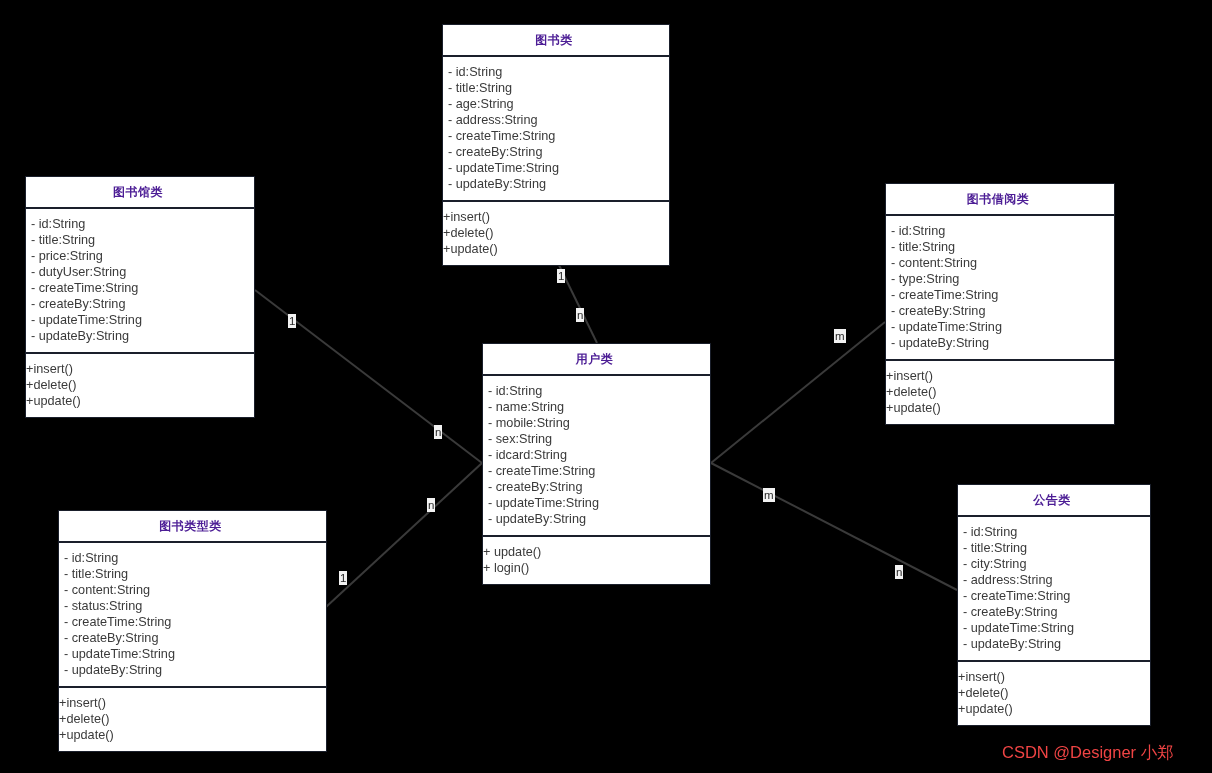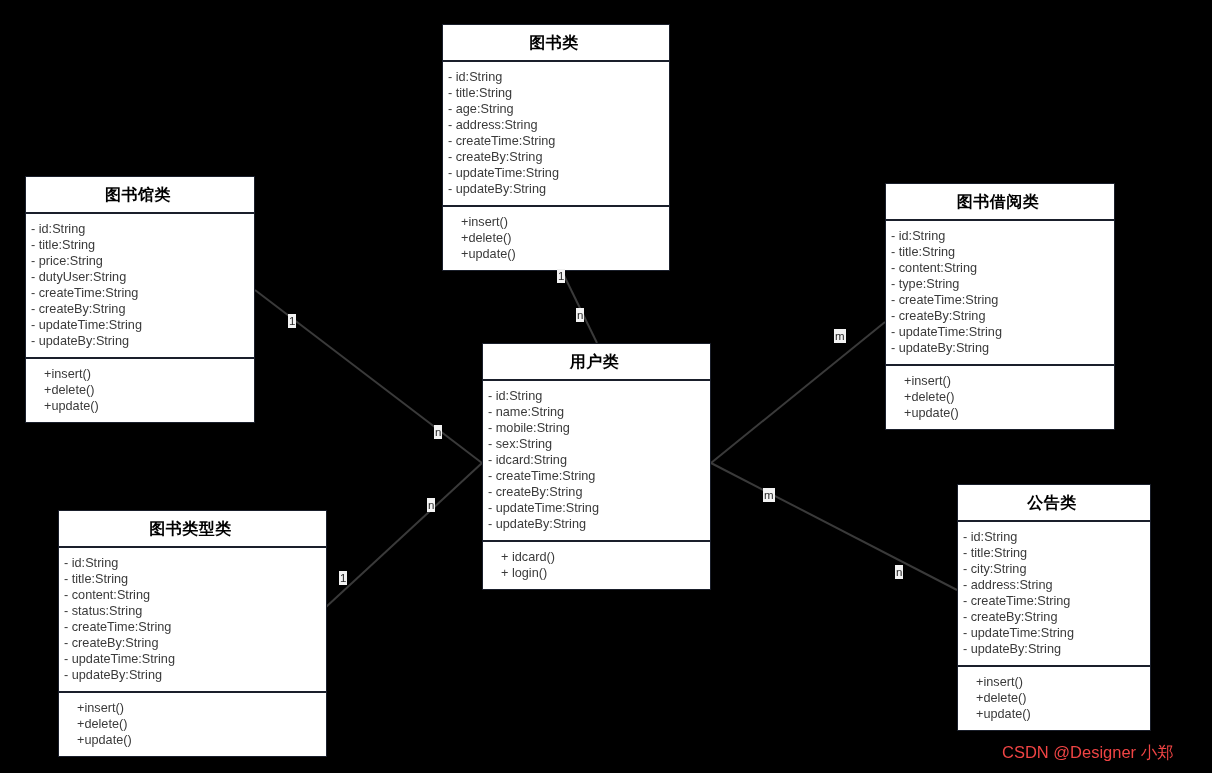--- a/index.html
+++ b/index.html
@@ -25,34 +25,34 @@
   }
   .uml-class {
     position: absolute;
     background: #ffffff;
     border: 1px solid #1a1f2b;
     box-sizing: border-box;
     z-index: 5;
   }
   .class-title {
     text-align: center;
-    color: #000000;
-    font-size: 16px;
+    color: #4c1d95;
+    font-size: 12px;
     font-weight: 700;
     padding: 8px 8px 8px 4px;
     border-bottom: 2px solid #1a1f2b;
     line-height: 1.2;
     letter-spacing: 0.5px;
   }
   .attr-section {
     padding: 7px 10px 8px 5px;
     border-bottom: 2px solid #1a1f2b;
   }
   .method-section {
-    padding: 7px 10px 8px 18px;
+    padding: 7px 10px 8px 0;
   }
   .member-line {
     font-size: 12.7px;
     color: #3a3a3a;
     line-height: 16px;
     white-space: nowrap;
   }
   .mult-label {
     position: absolute;
     background: #f2f2f2;
@@ -146,21 +146,21 @@
           <div class="member-line">- name:String</div>
           <div class="member-line">- mobile:String</div>
           <div class="member-line">- sex:String</div>
           <div class="member-line">- idcard:String</div>
           <div class="member-line">- createTime:String</div>
           <div class="member-line">- createBy:String</div>
           <div class="member-line">- updateTime:String</div>
           <div class="member-line">- updateBy:String</div>
         </div>
         <div class="method-section">
-          <div class="member-line">+ idcard()</div>
+          <div class="member-line">+ update()</div>
           <div class="member-line">+ login()</div>
         </div>
       </div>
       <div class="uml-class" style="left: 58px; top: 510px; width: 269px;">
         <div class="class-title">图书类型类</div>
         <div class="attr-section">
           <div class="member-line">- id:String</div>
           <div class="member-line">- title:String</div>
           <div class="member-line">- content:String</div>
           <div class="member-line">- status:String</div>

